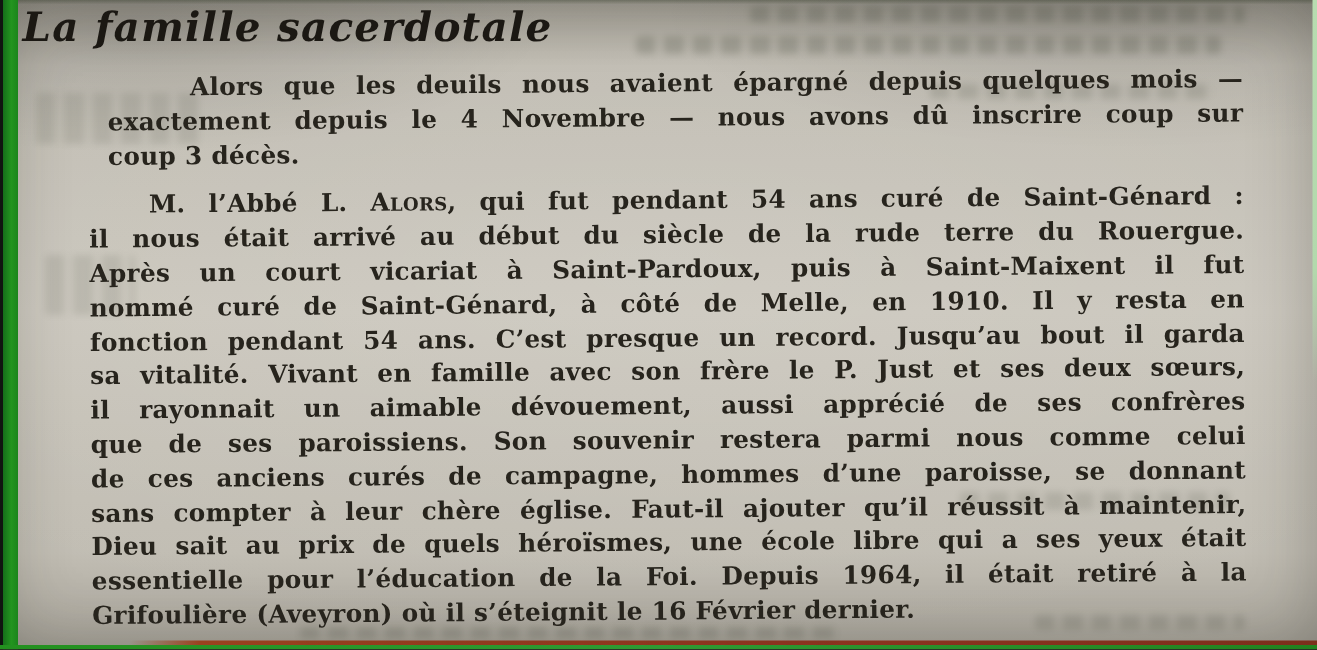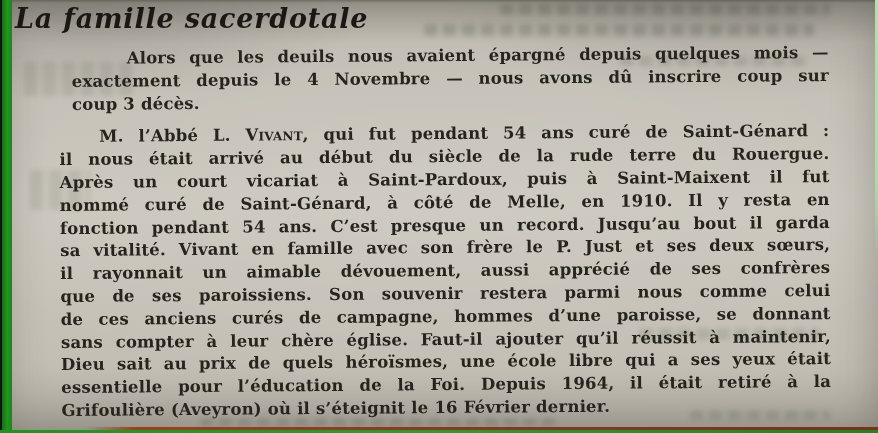--- a/index.html
+++ b/index.html
@@ -110,21 +110,21 @@
 
   <h1 class="page-title">La famille sacerdotale</h1>
 
   <div class="article-body">
       <div class="para p0">
         <div class="line" style="padding-left: 55px;"><span>Alors que les deuils nous avaient épargné depuis quelques mois —</span></div>
         <div class="line"><span>exactement depuis le 4 Novembre — nous avons dû inscrire coup sur</span></div>
         <div class="line nojust"><span>coup 3 décès.</span></div>
       </div>
       <div class="para p1">
-        <div class="line" style="padding-left: 40px;"><span>M. l’Abbé L. </span><span class="sc">Vivant</span><span>, qui fut pendant 54 ans curé de Saint-Génard :</span></div>
+        <div class="line" style="padding-left: 40px;"><span>M. l’Abbé L. </span><span class="sc">Alors</span><span>, qui fut pendant 54 ans curé de Saint-Génard :</span></div>
         <div class="line"><span>il nous était arrivé au début du siècle de la rude terre du Rouergue.</span></div>
         <div class="line"><span>Après un court vicariat à Saint-Pardoux, puis à Saint-Maixent il fut</span></div>
         <div class="line"><span>nommé curé de Saint-Génard, à côté de Melle, en 1910. Il y resta en</span></div>
         <div class="line"><span>fonction pendant 54 ans. C’est presque un record. Jusqu’au bout il garda</span></div>
         <div class="line"><span>sa vitalité. Vivant en famille avec son frère le P. Just et ses deux sœurs,</span></div>
         <div class="line"><span>il rayonnait un aimable dévouement, aussi apprécié de ses confrères</span></div>
         <div class="line"><span>que de ses paroissiens. Son souvenir restera parmi nous comme celui</span></div>
         <div class="line"><span>de ces anciens curés de campagne, hommes d’une paroisse, se donnant</span></div>
         <div class="line"><span>sans compter à leur chère église. Faut-il ajouter qu’il réussit à maintenir,</span></div>
         <div class="line"><span>Dieu sait au prix de quels héroïsmes, une école libre qui a ses yeux était</span></div>

